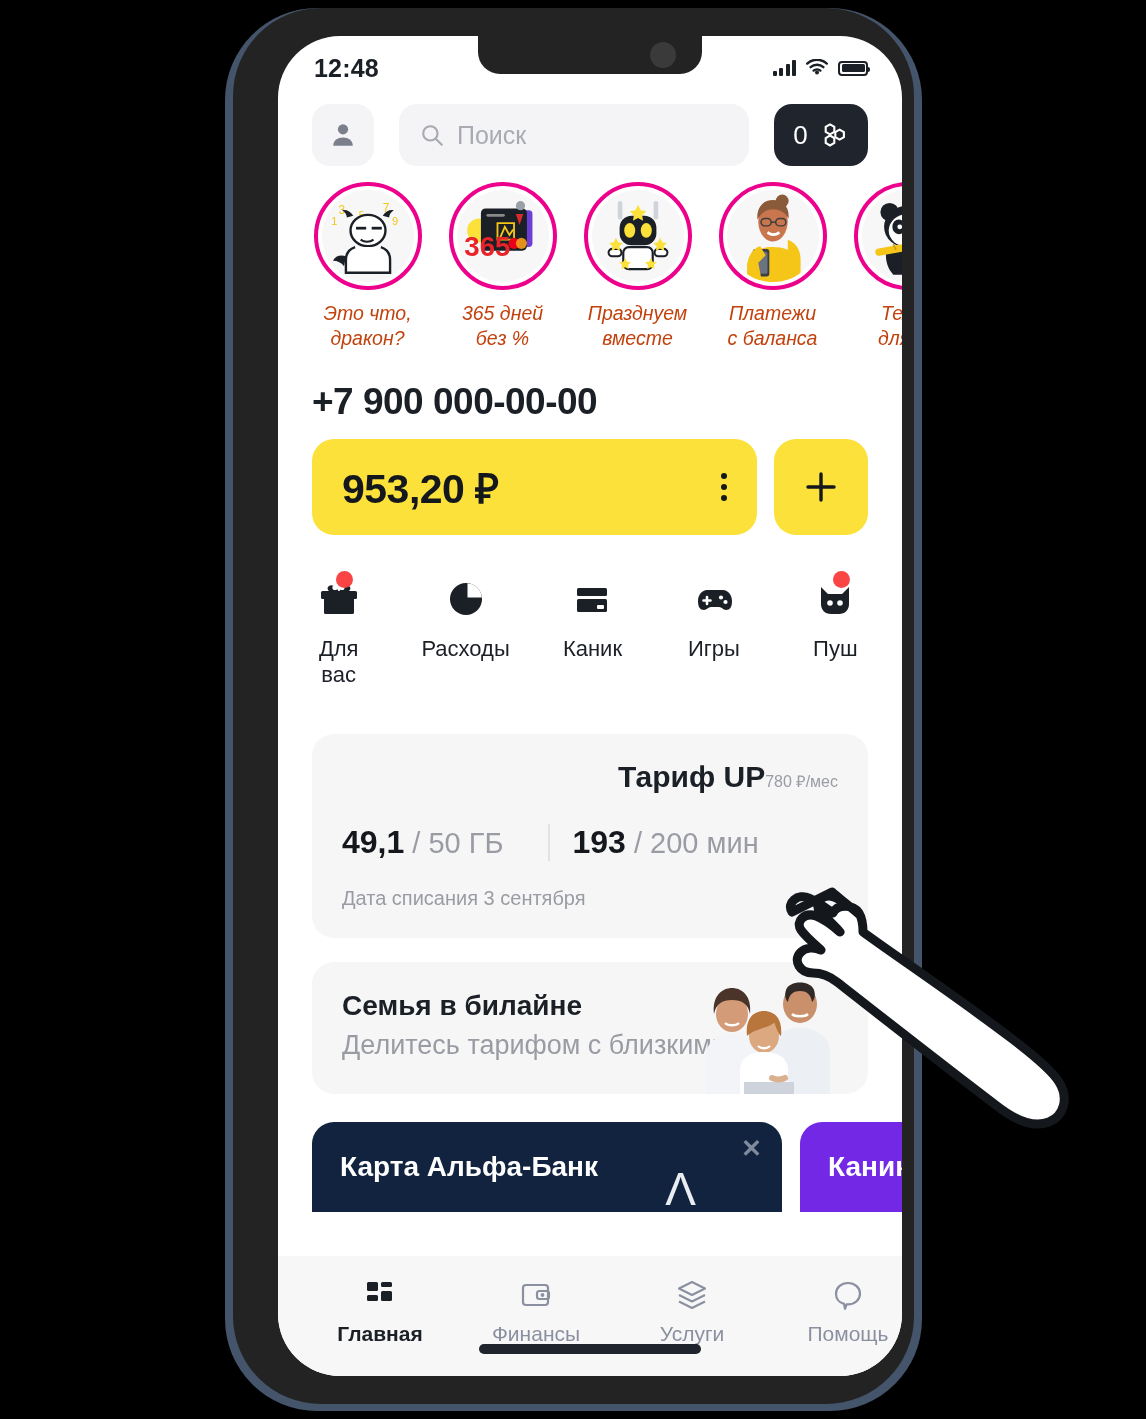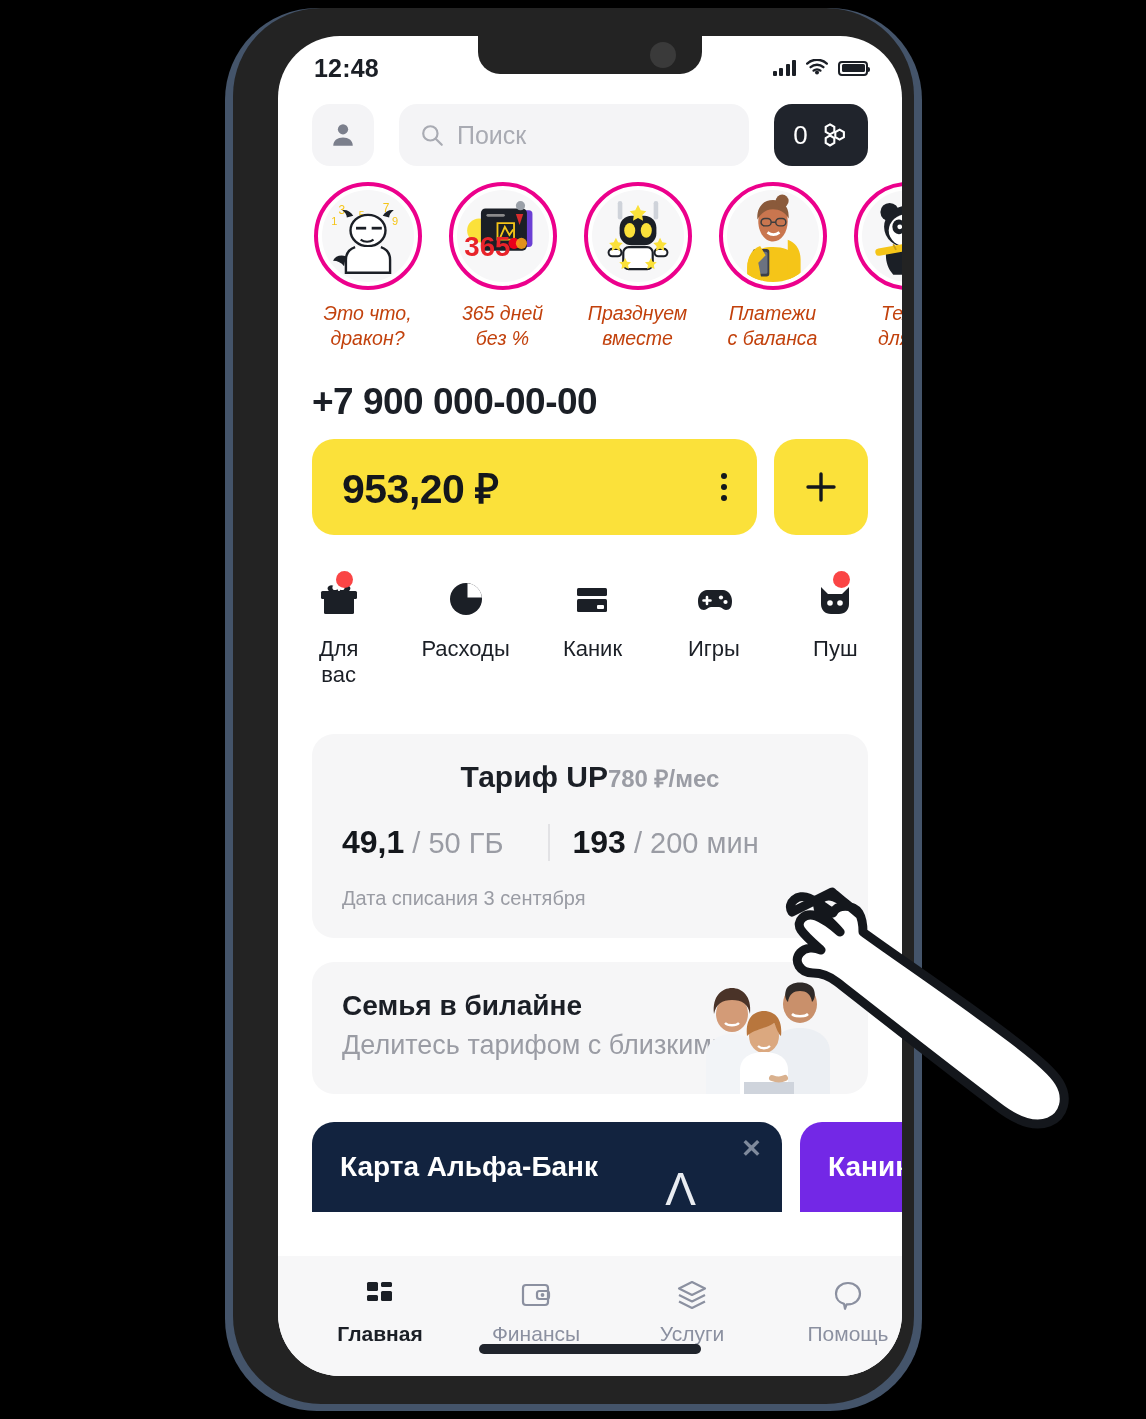--- a/index.html
+++ b/index.html
@@ -112,23 +112,23 @@
   .qa .dot{
     position:absolute;width:17px;height:17px;border-radius:50%;background:#fa4545;
     top:-2px; right:24px;
   }
   .qa .lbl{ margin-top:11px;font-size:22px;color:#1b1f26; }
 
   
   .card{
     margin:46px 34px 0 34px;background:#f6f6f7;border-radius:22px;padding:26px 30px 28px 30px;
   }
-  .card-head{ display:flex;align-items:baseline;justify-content:center; }
+  .card-head{ display:flex;align-items:baseline;justify-content:flex-end; }
   .card-title{ font-size:30px;font-weight:700;color:#1b1f26; }
-  .card-price{ font-size:24px;color:#9a9ca4;font-weight:bold; }
+  .card-price{ font-size:16px;color:#9a9ca4; }
   .meters{ display:flex;align-items:flex-start;margin-top:30px; }
   .meter{ flex:0 0 auto;font-size:29px;color:#9a9ca4; }
   .meter b{ color:#14171c;font-weight:800;font-size:32px; }
   .meter.m2{ padding-left:23px;border-left:2px solid #e2e2e5;margin-left:44px; }
   .card-note{ margin-top:26px;font-size:20px;color:#9a9ca4; }
 
   .family{
     margin:24px 34px 0 34px;background:#f6f6f7;border-radius:22px;
     padding:28px 30px 30px 30px;position:relative;overflow:hidden;min-height:132px;
   }

